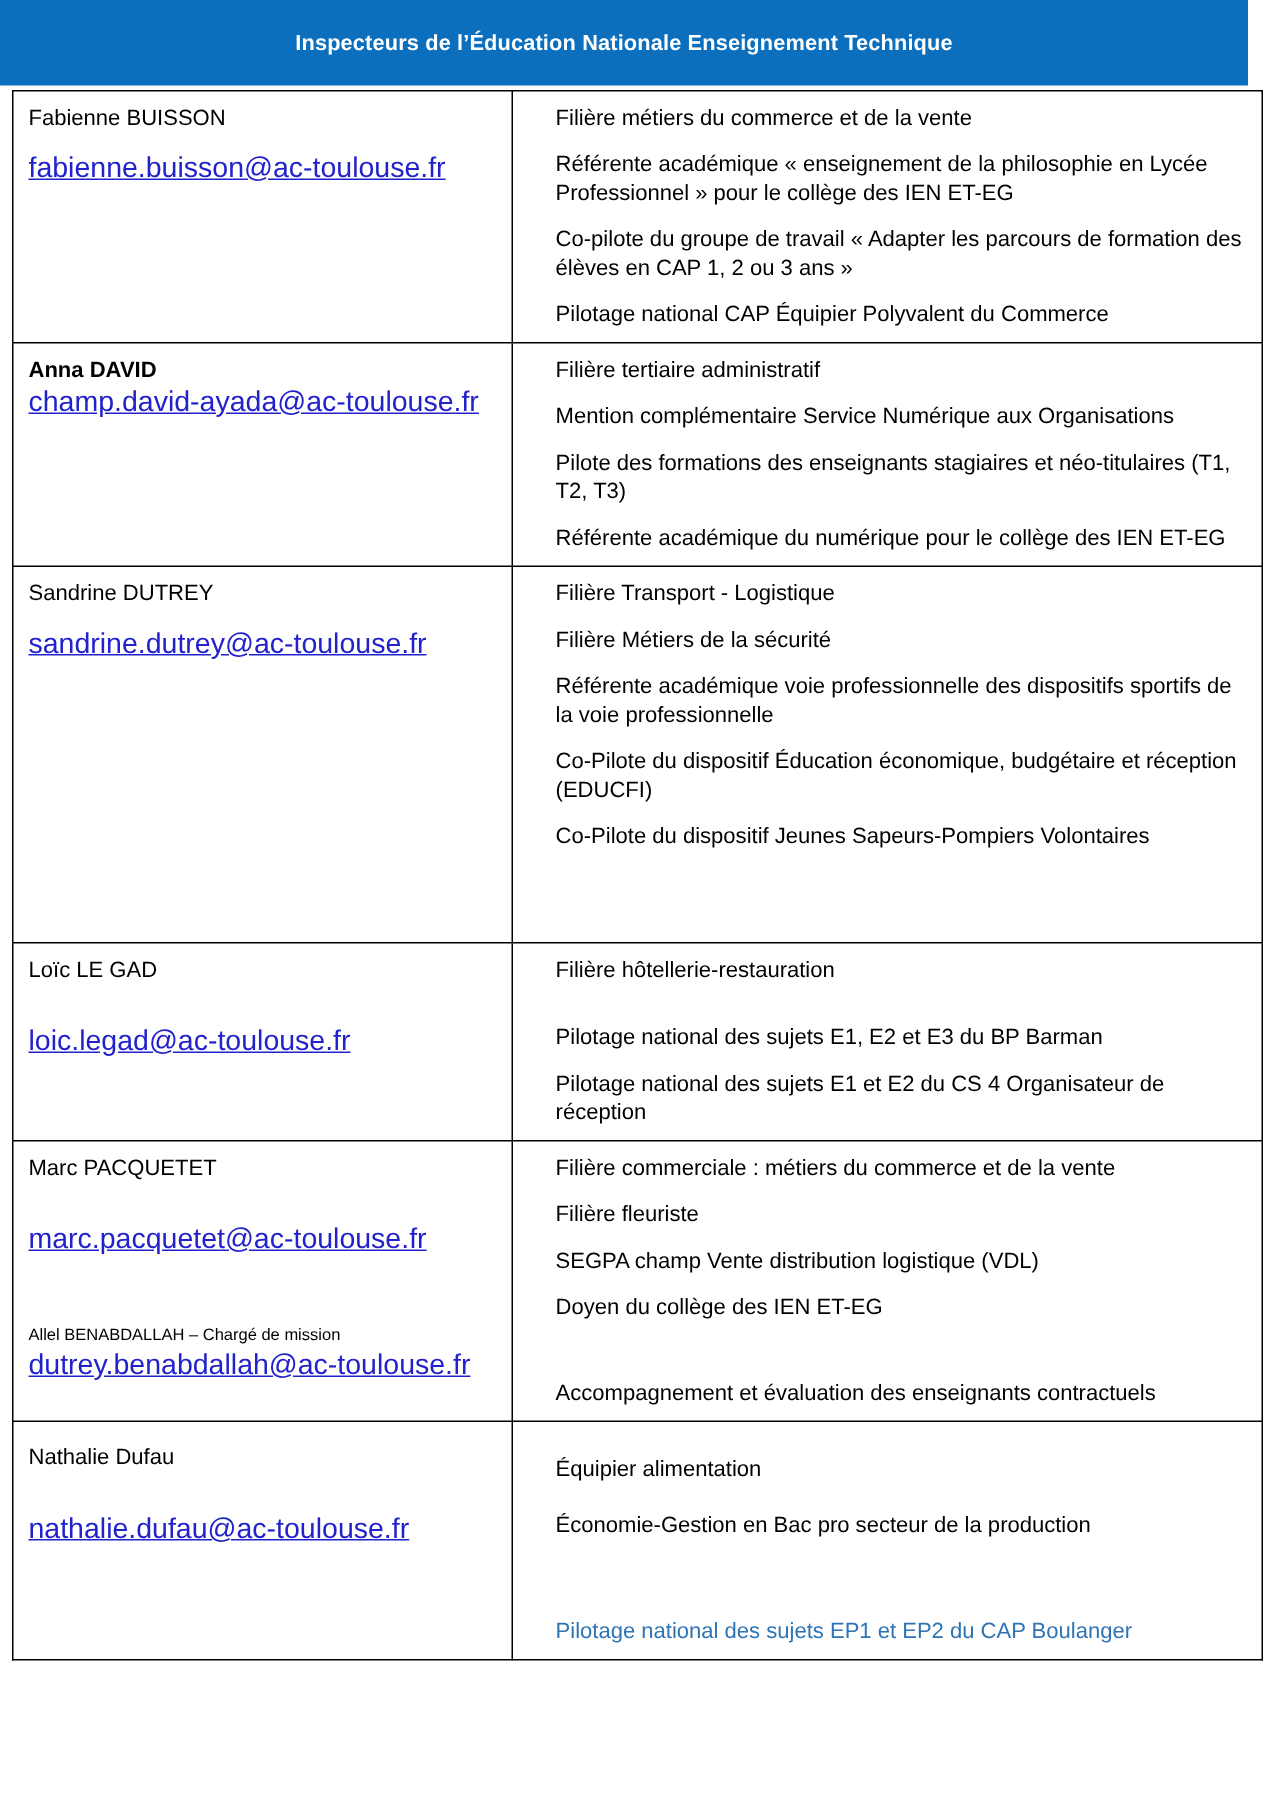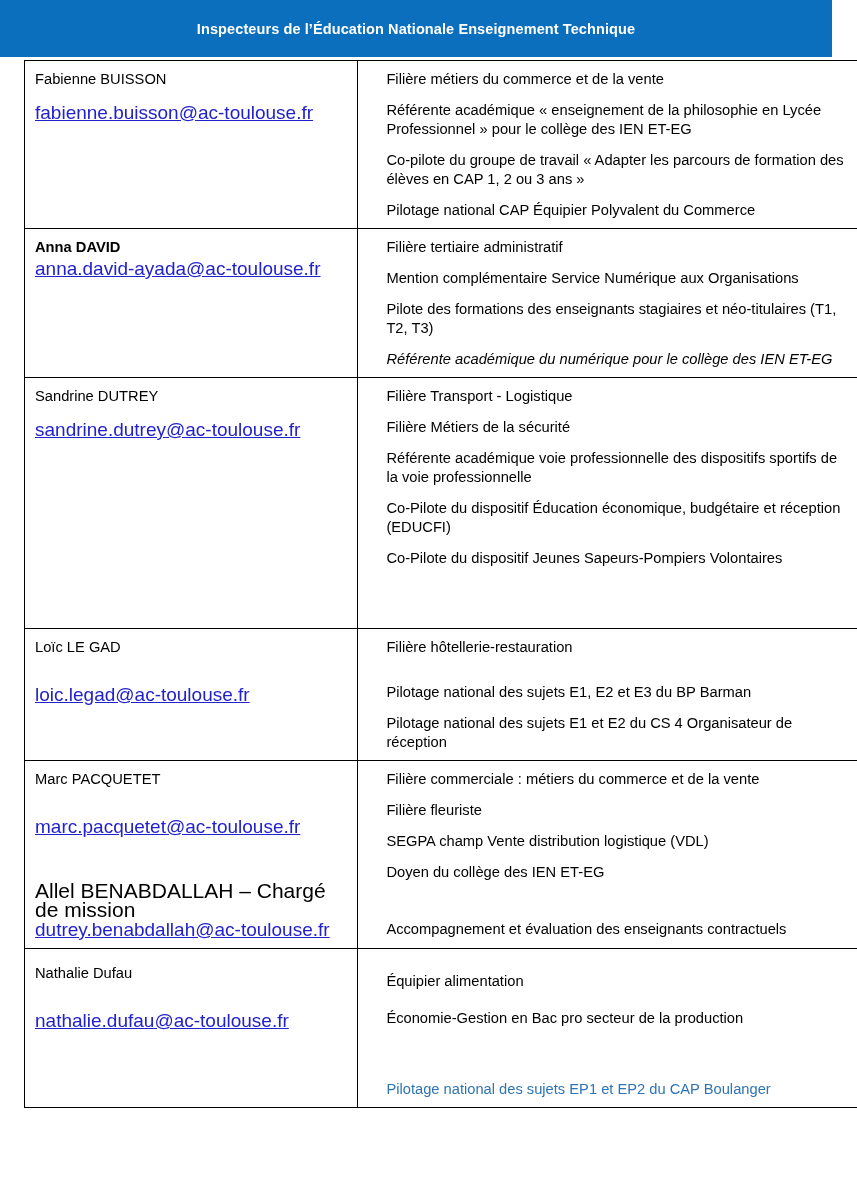--- a/index.html
+++ b/index.html
@@ -41,21 +41,21 @@
     font-weight: bold;
     font-size: 14.5px;
     line-height: 23px;
     letter-spacing: 0.1px;
     white-space: nowrap;
   }
 
   
   .contacts-table {
     position: absolute;
-    left: 24px;
+    left: 8px;
     top: 60px;
     width: 834px;
     border-collapse: collapse;
     table-layout: fixed;
   }
   .contacts-table td {
     border: 1px solid #000000;
     vertical-align: top;
     padding: 0;
   }
@@ -89,32 +89,32 @@
     cursor: pointer;
   }
 
   .duty {
     font-size: 14.7px;
     line-height: 19px;
     margin: 0 0 12px 16px;
     color: #000000;
   }
   .duty:last-child { margin-bottom: 0; }
-  .duty.italic { font-style: italic; }
+  .duty.italic { }
   .duty.blue { color: #2E74B5; }
 
   .spacer-xs { height: 6px; }
   .spacer-sm { height: 14px; }
   .spacer-md { height: 26px; }
   .spacer-lg { height: 40px; }
   .spacer-xl { height: 56px; }
 
   .sub-person-block { margin-top: 44px; }
   .sub-person-name {
-    font-size: 21px;
+    font-size: 11px;
     line-height: 19px;
     margin: 0 0 1px 0;
   }
 </style>
 </head>
 <body>
 
 <div class="page">
 
   <div class="header-banner">
@@ -143,21 +143,21 @@
             <p class="duty">Co-pilote du groupe de travail « Adapter les parcours de formation des élèves en CAP 1, 2 ou 3 ans »</p>
             <p class="duty">Pilotage national CAP Équipier Polyvalent du Commerce</p>
           </div>
         </td>
       </tr>
 
       <tr>
         <td>
           <div class="cell-inner">
             <div class="person-name tight">Anna DAVID</div>
-            <a class="email-link">anna.david-ayada@ac-toulouse.fr</a>
+            <a class="email-link">champ.david-ayada@ac-toulouse.fr</a>
           </div>
         </td>
         <td>
           <div class="cell-inner duties">
             <p class="duty">Filière tertiaire administratif</p>
             <p class="duty">Mention complémentaire Service Numérique aux Organisations</p>
             <p class="duty">Pilote des formations des enseignants stagiaires et néo-titulaires (T1, T2, T3)</p>
             <p class="duty italic">Référente académique du numérique pour le collège des IEN ET-EG</p>
           </div>
         </td>

